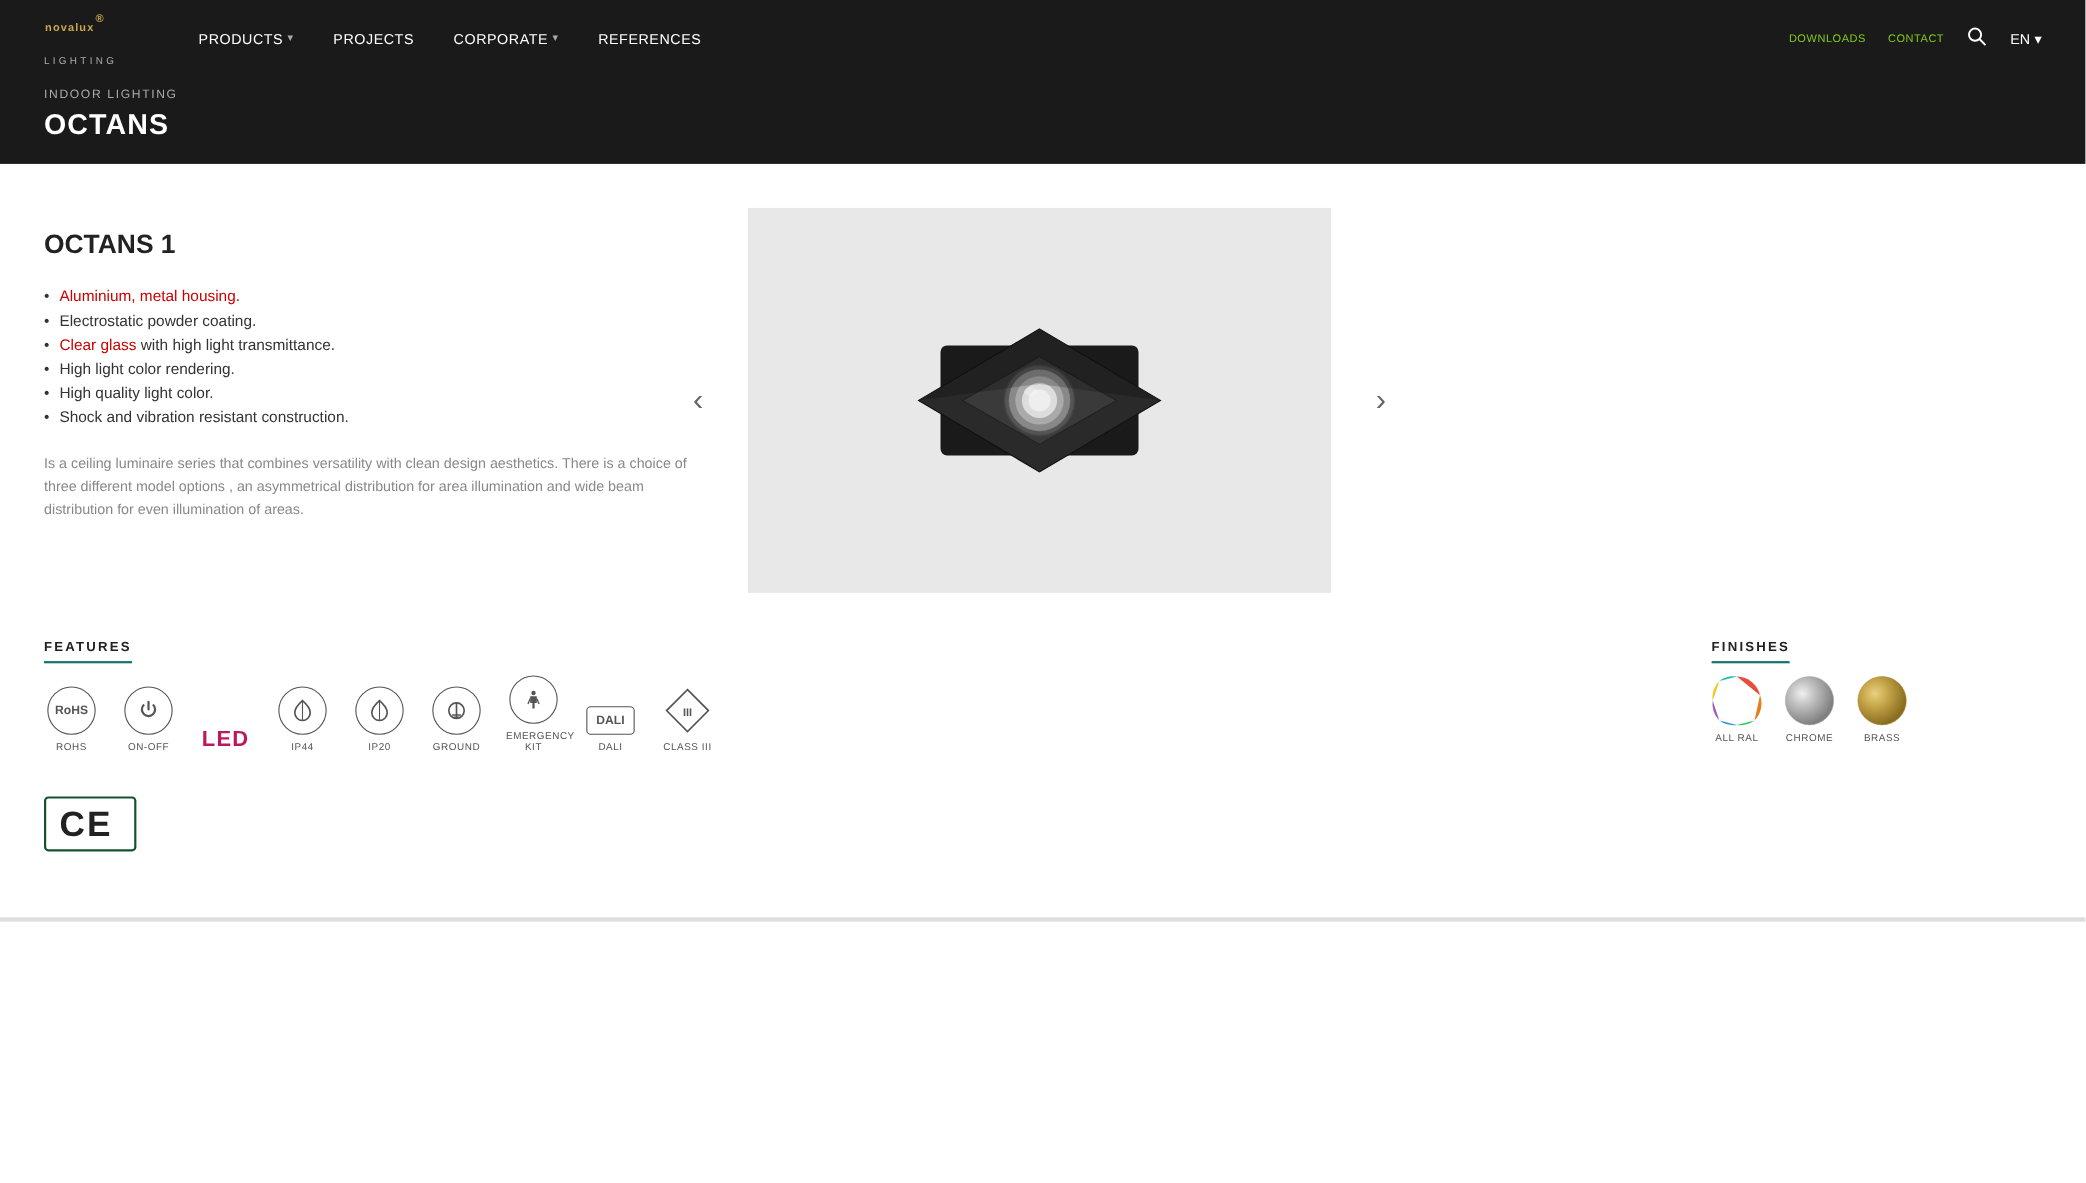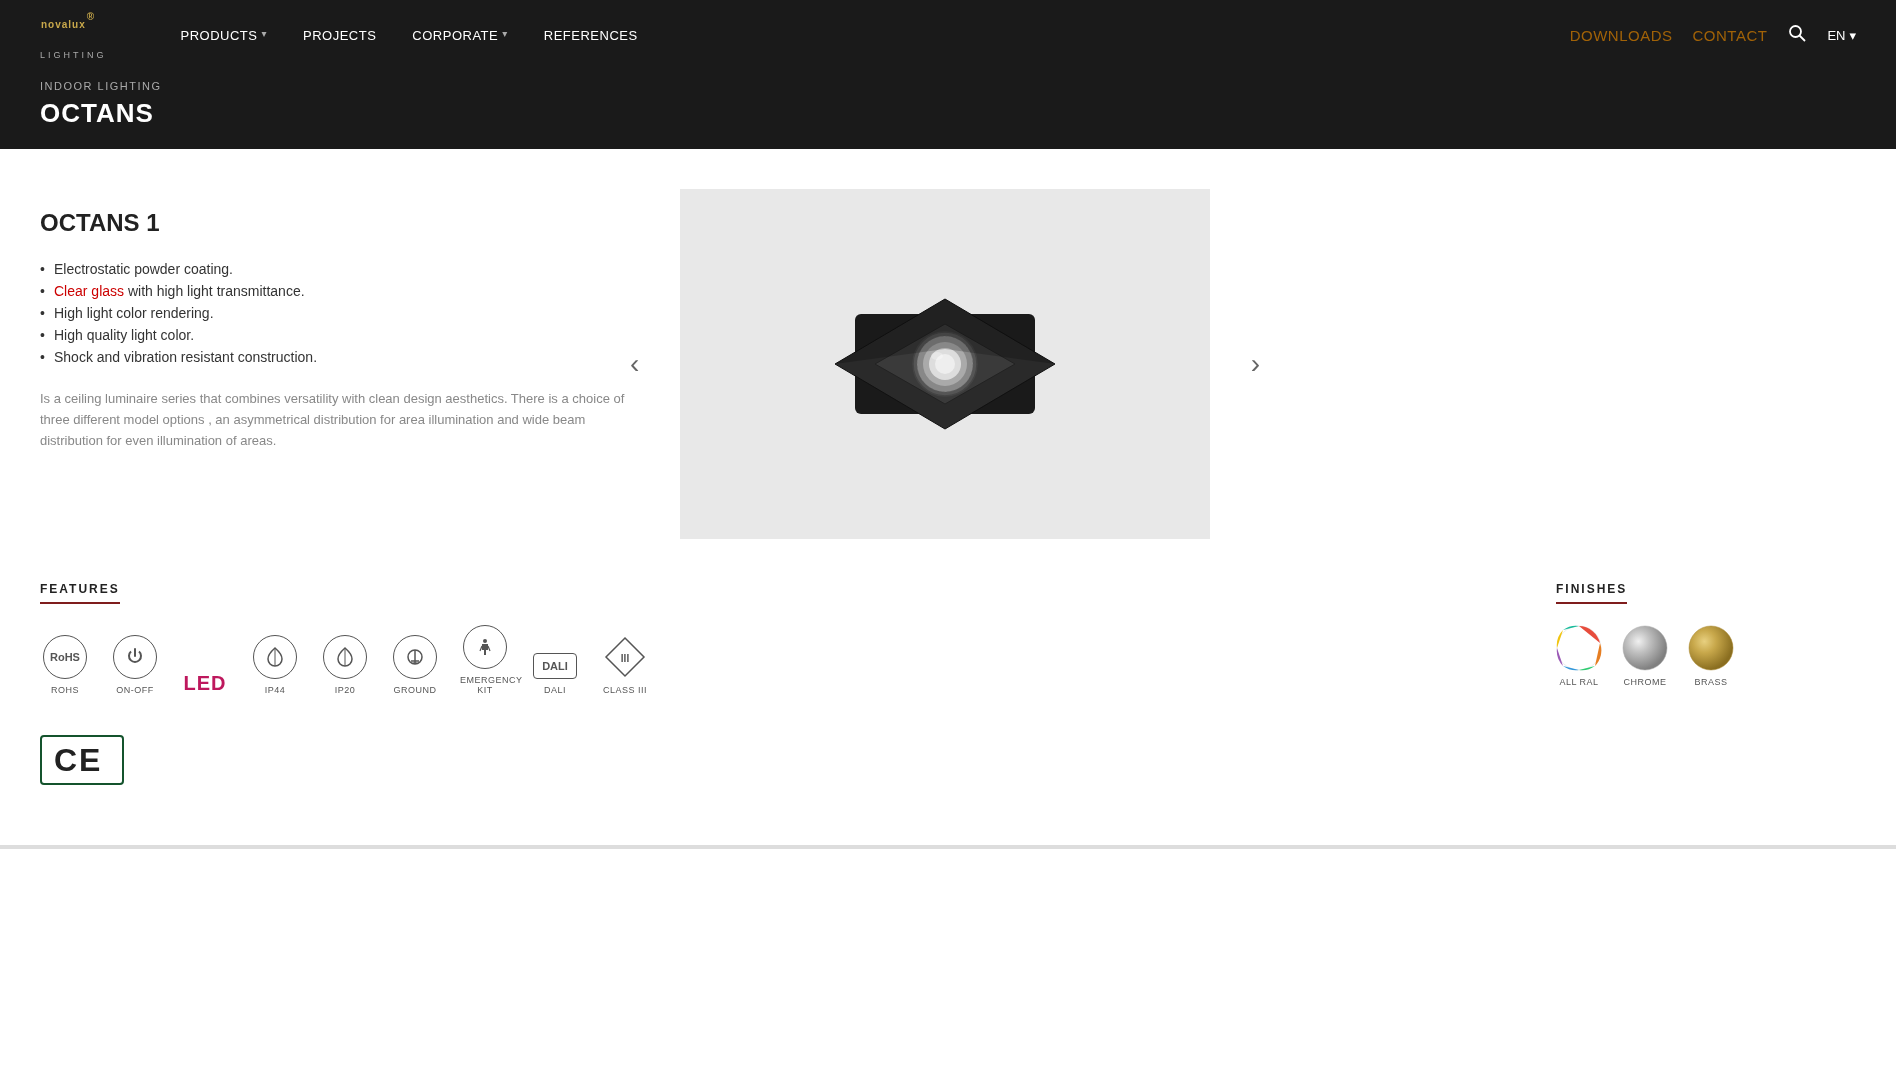--- a/index.html
+++ b/index.html
@@ -53,22 +53,22 @@
       letter-spacing: 0.5px;
       text-transform: uppercase;
     }
     .nav-arrow { font-size: 10px; color: #aaa; }
     .nav-right {
       display: flex;
       align-items: center;
       gap: 20px;
     }
     .nav-right-item {
-      color: #a16207;
-      font-size: 15px;
+      color: #84cc16;
+      font-size: 10px;
       font-weight: 500;
       cursor: pointer;
       letter-spacing: 0.5px;
       text-transform: uppercase;
     }
     .search-icon-wrap {
       cursor: pointer;
       color: #fff;
       font-size: 18px;
     }
@@ -186,23 +186,23 @@
       align-items: flex-start;
     }
     .features-block { flex: 1; }
     .finishes-block { flex: 0 0 300px; }
     .section-label {
       font-size: 12px;
       font-weight: 700;
       letter-spacing: 2px;
       color: #222;
       text-transform: uppercase;
-      border-bottom: 2px solid #7f1d1d;
+      border-bottom: 2px solid #0f766e;
       padding-bottom: 6px;
-      margin-bottom: 21px;
+      margin-bottom: 11px;
       display: inline-block;
     }
     .icons-row {
       display: flex;
       gap: 20px;
       align-items: flex-end;
       flex-wrap: wrap;
     }
     .feature-icon-item {
       display: flex;
@@ -344,20 +344,21 @@
 <div class="page-header">
   <div class="breadcrumb-text">INDOOR LIGHTING</div>
   <div class="page-title">OCTANS</div>
 </div>
 
 <div class="main-content">
 
   <div class="product-info">
     <h2 class="product-name">OCTANS 1</h2>
     <ul class="product-features-list">
+      <li><span class="highlight">Aluminium, metal housing.</span></li>
       <li>Electrostatic powder coating.</li>
       <li><span class="highlight">Clear glass</span> with high light transmittance.</li>
       <li>High light color rendering.</li>
       <li>High quality light color.</li>
       <li>Shock and vibration resistant construction.</li>
     </ul>
     <p class="product-description">Is a ceiling luminaire series that combines versatility with clean design aesthetics. There is a choice of three different model options , an asymmetrical distribution for area illumination and wide beam distribution for even illumination of areas.</p>
   </div>
 
   <div class="carousel-area">

